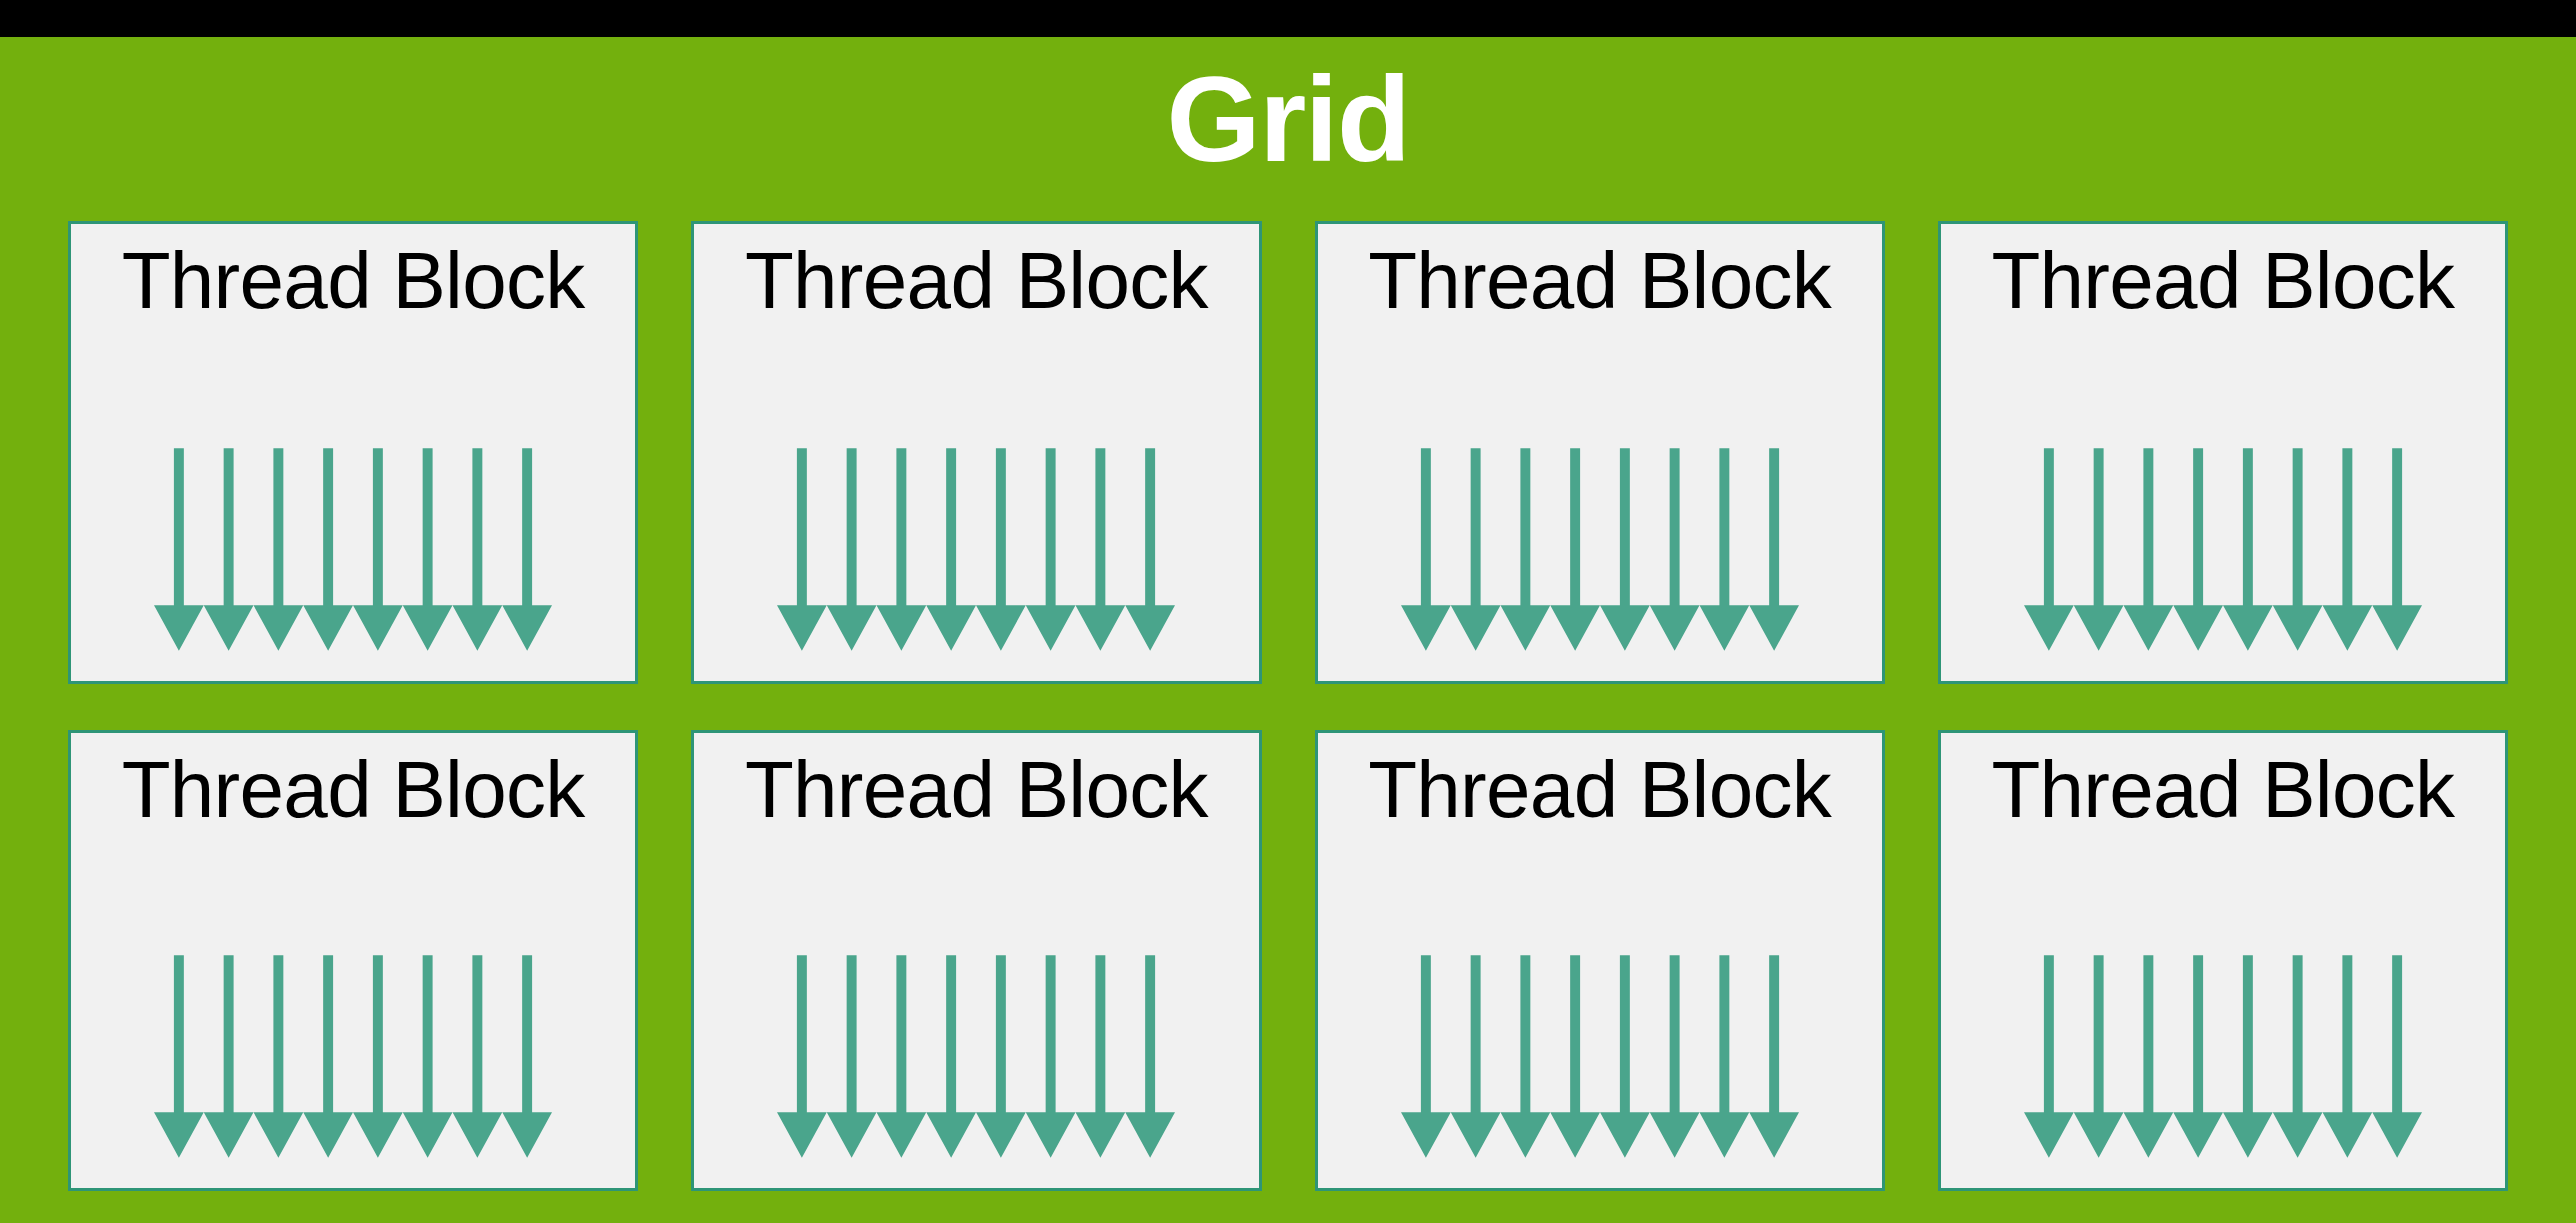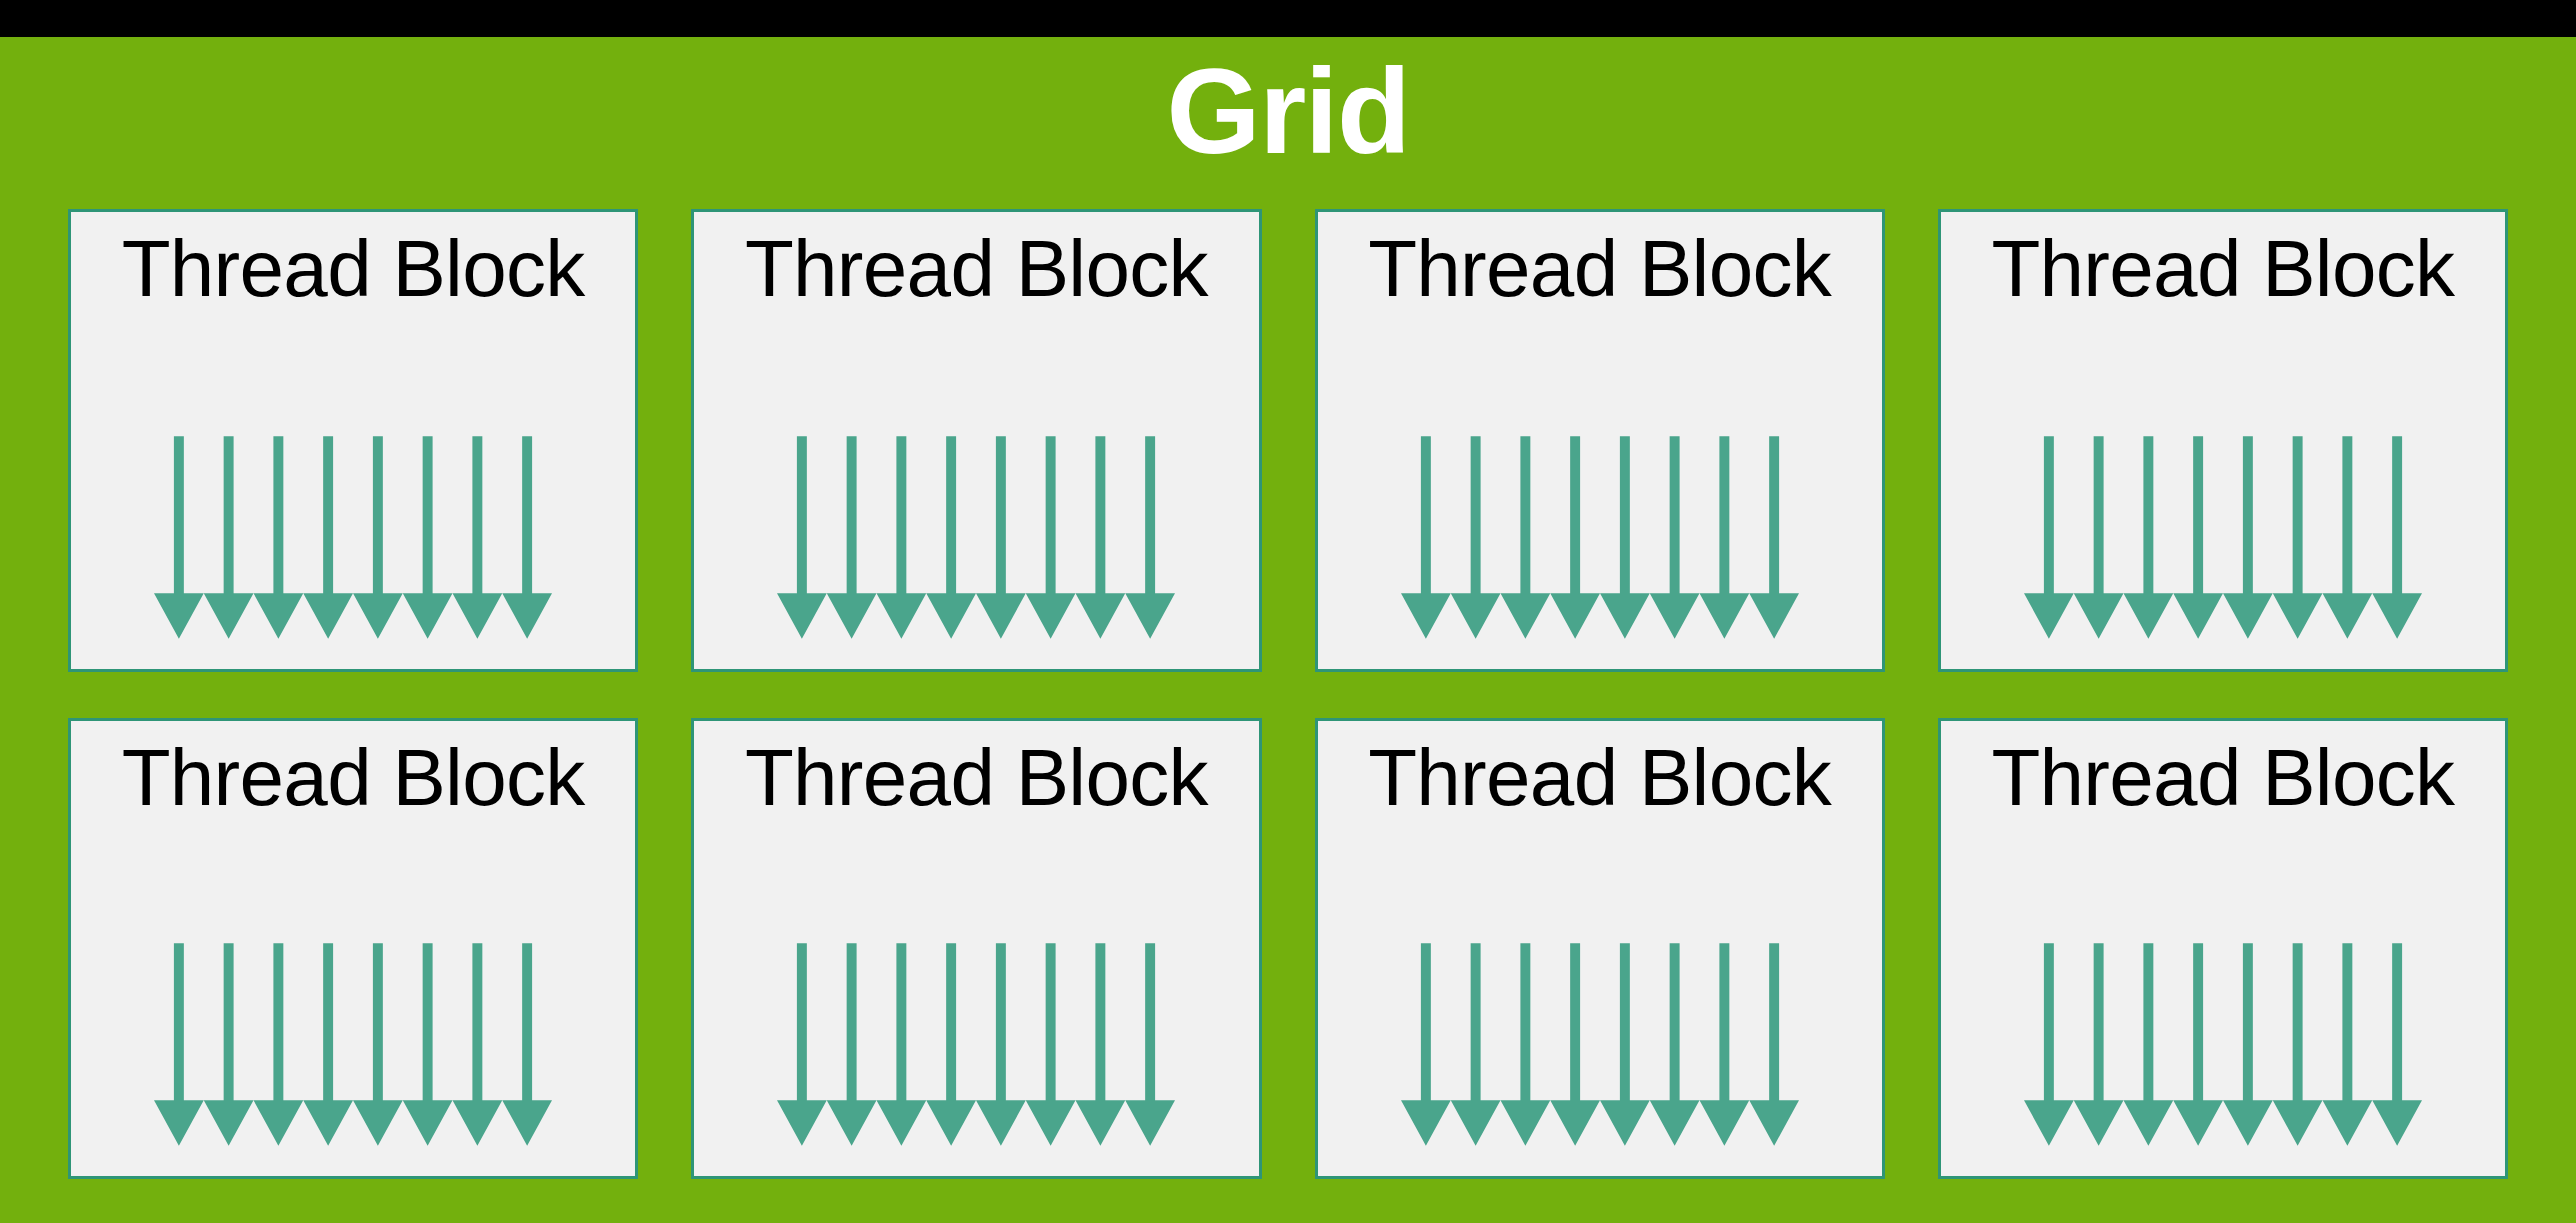--- a/index.html
+++ b/index.html
@@ -24,32 +24,32 @@
     background: var(--page-bg, #000000);
   }
   .panel {
     position: absolute;
     top: 37px; left: 0;
     width: 100%;
     height: 1187px;
     background: var(--panel-bg, #73B00D);
   }
   .panel-title {
-    padding-top: 14px;
+    padding-top: 22px;
     height: 168px;
     box-sizing: border-box;
     text-align: center;
     font-size: 121px;
     line-height: 1.0;
     font-weight: 700;
     color: var(--title-color, #FFFFFF);
     letter-spacing: -1.4px;
   }
   .blocks {
-    margin: 4px 68px;
+    margin: 16px 68px;
     display: grid;
     grid-template-columns: repeat(4, 1fr);
     grid-template-rows: 463px 461px;
     column-gap: 53px;
     row-gap: 46px;
   }
   .block {
     background: var(--block-fill, #F1F1F1);
     border: 3.6px solid var(--block-border, #2E9577);
     box-sizing: border-box;

